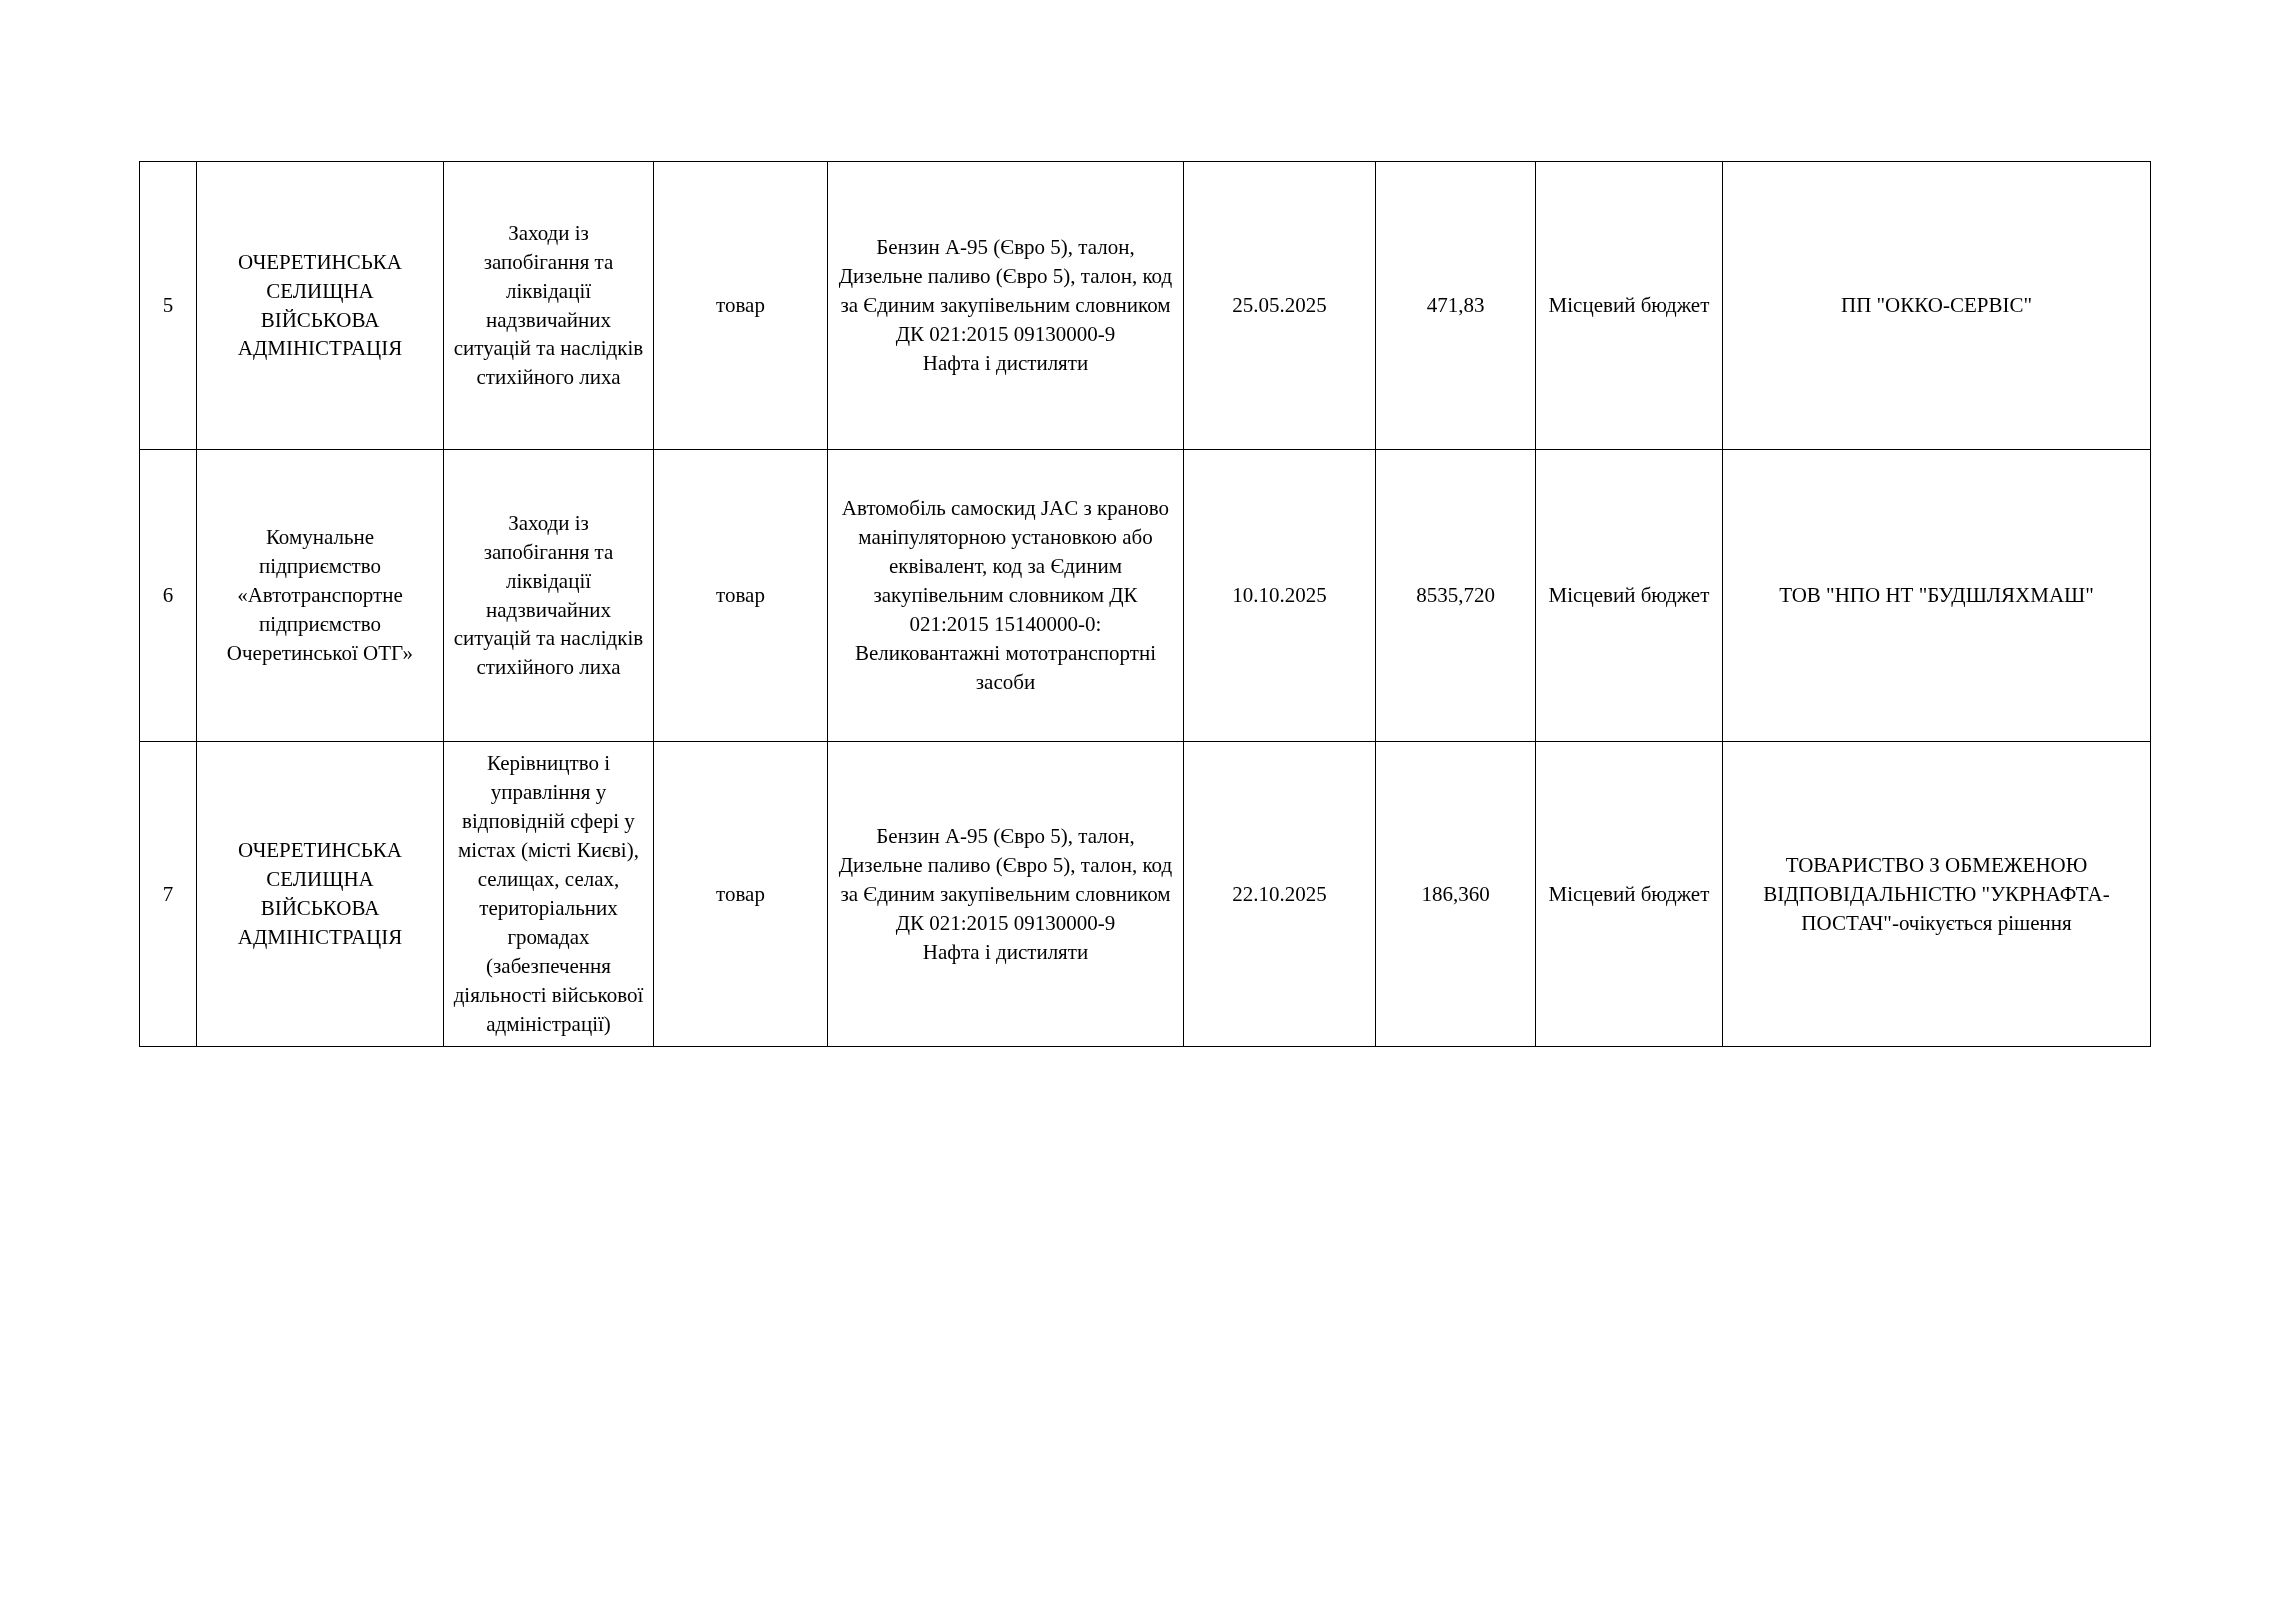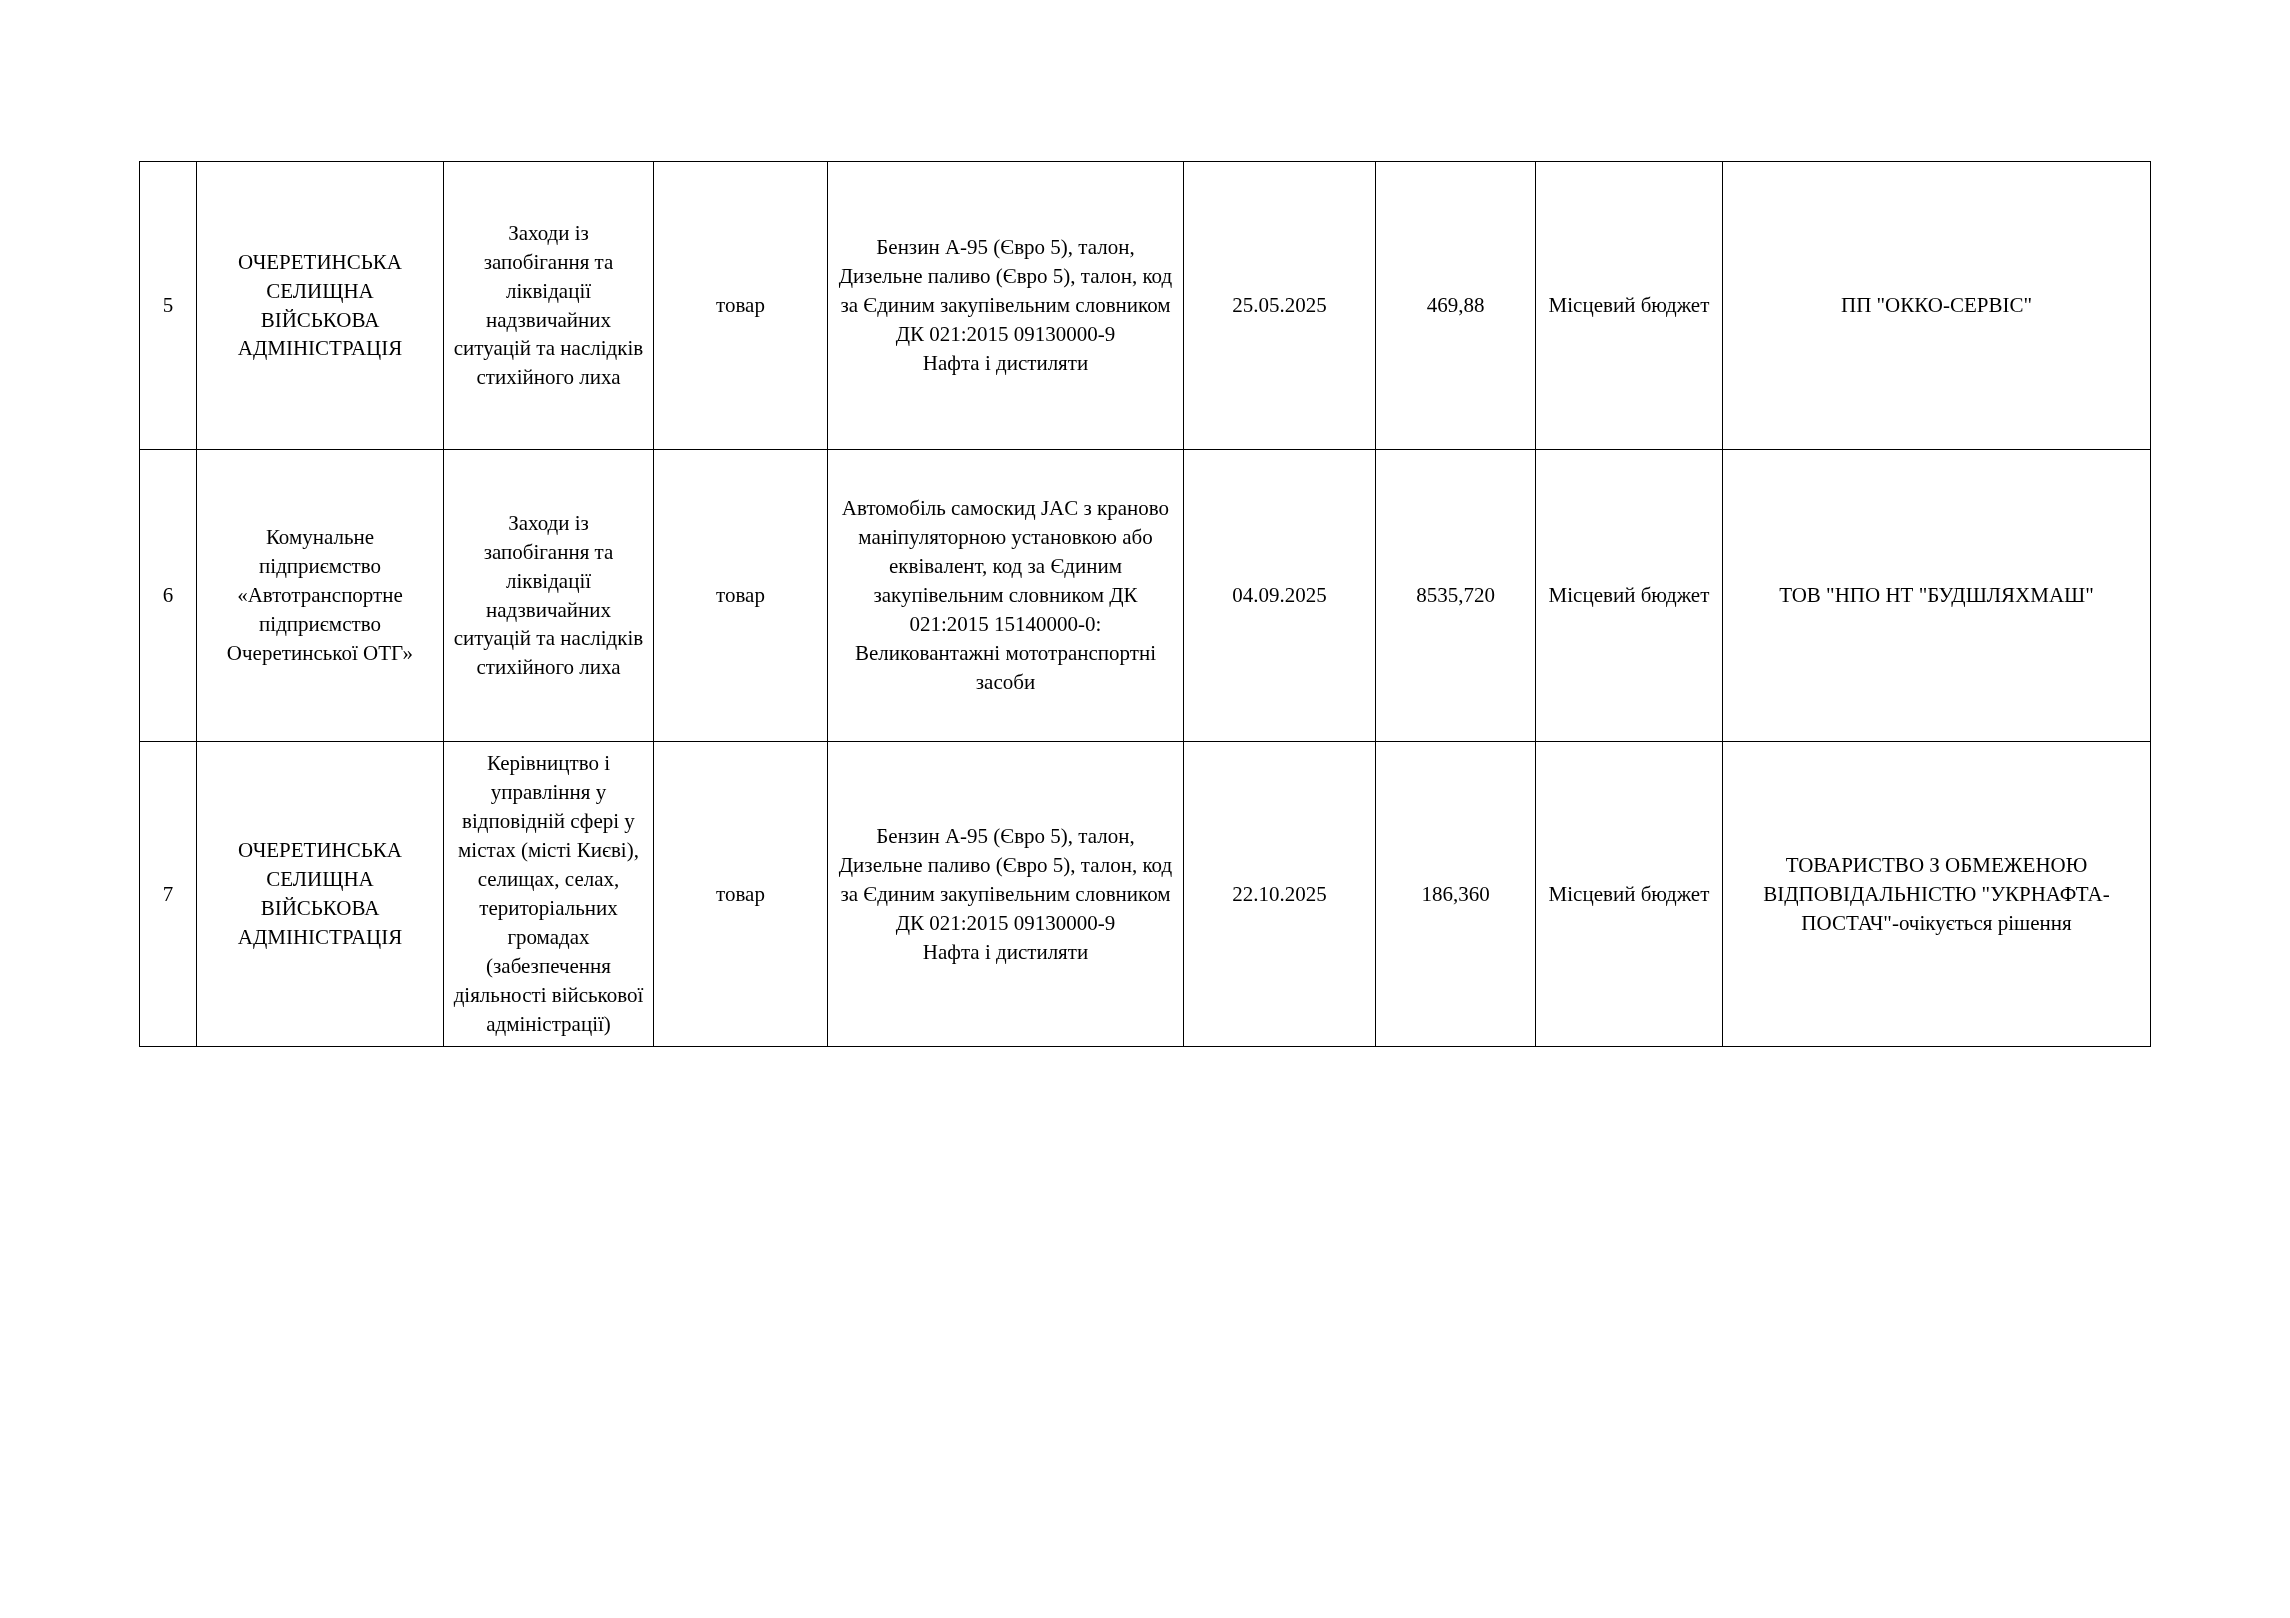--- a/index.html
+++ b/index.html
@@ -88,31 +88,31 @@
       </colgroup>
       <tbody>
         <tr class="row-5">
           <td class="cell-num">5</td>
           <td class="cell-org">ОЧЕРЕТИНСЬКА СЕЛИЩНА ВІЙСЬКОВА АДМІНІСТРАЦІЯ</td>
           <td class="cell-prog">Заходи із запобігання та ліквідації надзвичайних ситуацій та наслідків стихійного лиха</td>
           <td class="cell-type">товар</td>
           <td class="cell-subj multiline">Бензин А-95 (Євро 5), талон, Дизельне паливо (Євро 5), талон, код за Єдиним закупівельним словником ДК 021:2015 09130000-9
 Нафта і дистиляти</td>
           <td class="cell-date">25.05.2025</td>
-          <td class="cell-amt">469,88</td>
+          <td class="cell-amt">471,83</td>
           <td class="cell-src">Місцевий бюджет</td>
           <td class="cell-supp">ПП "ОККО-СЕРВІС"</td>
         </tr>
         <tr class="row-6">
           <td class="cell-num">6</td>
           <td class="cell-org">Комунальне підприємство «Автотранспортне підприємство Очеретинської ОТГ»</td>
           <td class="cell-prog">Заходи із запобігання та ліквідації надзвичайних ситуацій та наслідків стихійного лиха</td>
           <td class="cell-type">товар</td>
           <td class="cell-subj multiline">Автомобіль самоскид JAC з краново маніпуляторною установкою або еквівалент, код за Єдиним закупівельним словником ДК 021:2015 15140000-0: Великовантажні мототранспортні засоби</td>
-          <td class="cell-date">04.09.2025</td>
+          <td class="cell-date">10.10.2025</td>
           <td class="cell-amt">8535,720</td>
           <td class="cell-src">Місцевий бюджет</td>
           <td class="cell-supp">ТОВ "НПО НТ "БУДШЛЯХМАШ"</td>
         </tr>
         <tr class="row-7">
           <td class="cell-num">7</td>
           <td class="cell-org">ОЧЕРЕТИНСЬКА СЕЛИЩНА ВІЙСЬКОВА АДМІНІСТРАЦІЯ</td>
           <td class="cell-prog">Керівництво і управління у відповідній сфері у містах (місті Києві), селищах, селах, територіальних громадах (забезпечення діяльності військової адміністрації)</td>
           <td class="cell-type">товар</td>
           <td class="cell-subj multiline">Бензин А-95 (Євро 5), талон, Дизельне паливо (Євро 5), талон, код за Єдиним закупівельним словником ДК 021:2015 09130000-9

